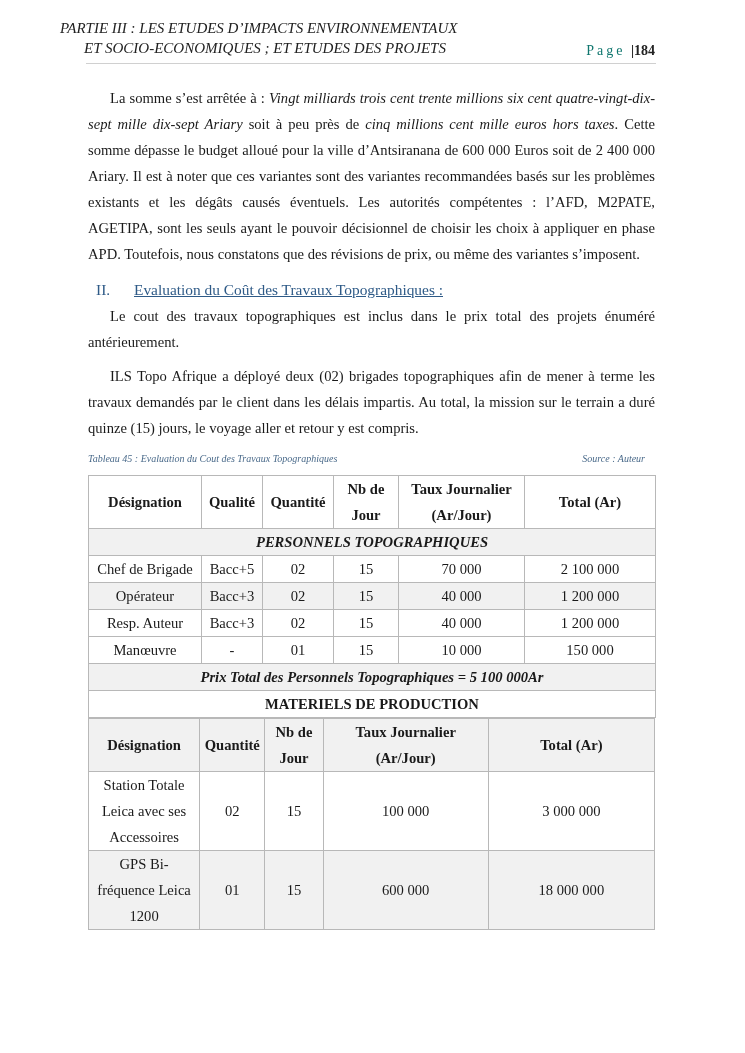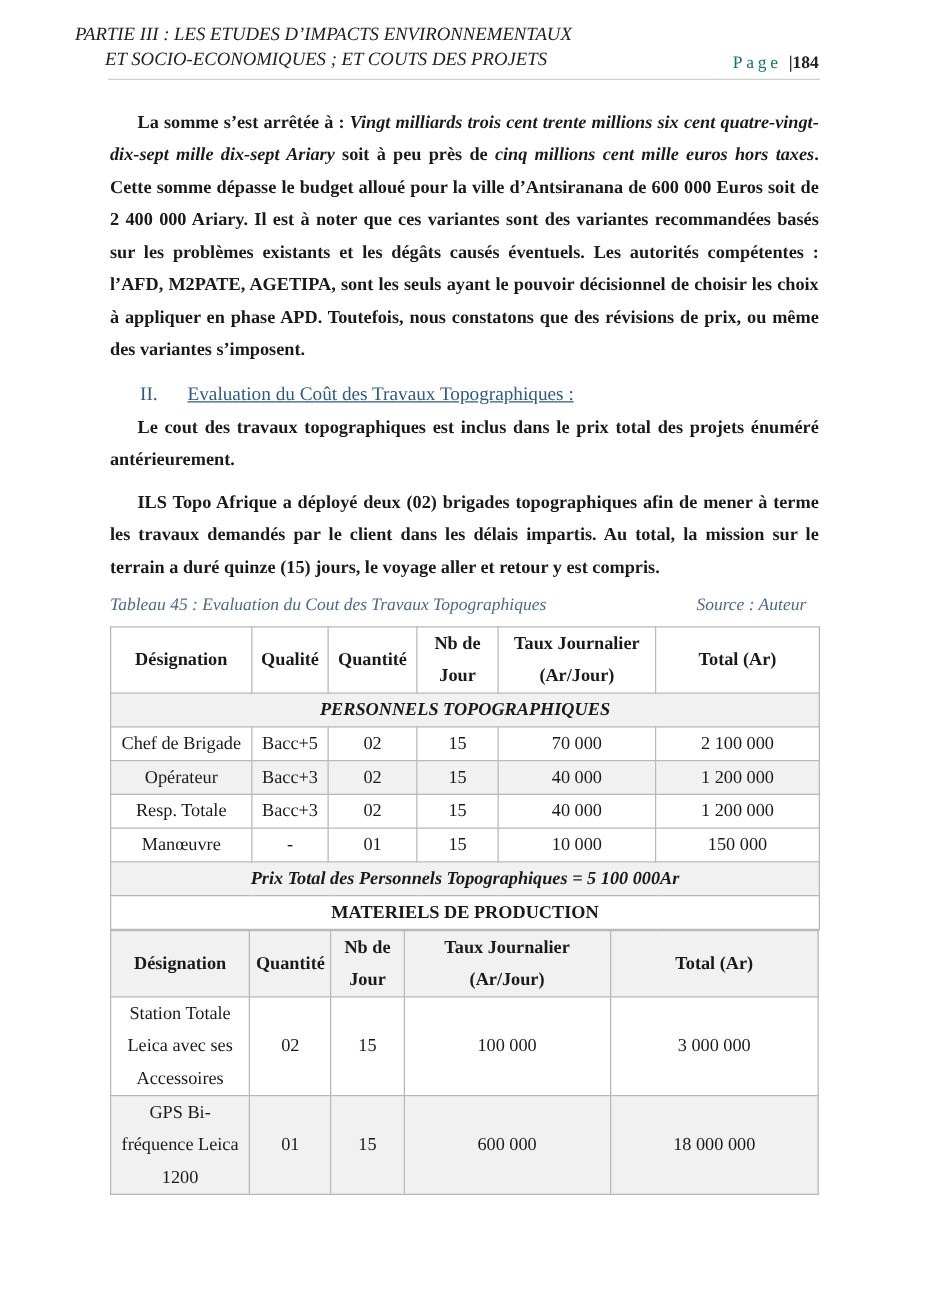--- a/index.html
+++ b/index.html
@@ -9,49 +9,49 @@
   .header-title { position: absolute; left: 60px; top: 18px; font-style: italic;
                   font-size: 15px; line-height: 20px; color: #222; }
   .header-title .l2 { display: block; padding-left: 24px; }
   .page-no { position: absolute; right: 90px; top: 43px; font-size: 14px; color: #222; }
   .page-no .lbl { letter-spacing: 3px; color: #0f766e; }
   .page-no .sep { font-weight: bold; margin-left: 2px; }
   .page-no .num { font-weight: bold; }
   .header-rule { position: absolute; left: 86px; top: 63px; width: 570px; height: 1px; background: #d0d0d0; }
 
   .content { position: absolute; left: 88px; top: 85px; width: 567px; font-size: 14.6px; }
-  p { margin: 0; text-align: justify; line-height: 26px; text-indent: 22px; font-weight: bold; }
+  p { margin: 0; text-align: justify; line-height: 26px; text-indent: 22px; }
   p.gap { margin-top: 8px; }
   .section-heading { margin-top: 10px; height: 26px; line-height: 26px; color: #2e5a87;
                      font-size: 15.4px; }
-  .section-heading .num { display: inline-block; width: 38px; padding-left: 8px; margin-left: 16px; }
+  .section-heading .num { display: inline-block; width: 38px; padding-left: 8px; }
   .section-heading .txt { text-decoration: underline; text-decoration-color: #2e5a87; }
 
   .caption { margin-top: 8px; height: 20px; line-height: 20px; font-style: italic;
-             font-size: 14px; color: #4a6a8a; position: relative; }
+             font-size: 10px; color: #4a6a8a; position: relative; }
   .caption .src { position: absolute; right: 10px; top: 0; }
 
   table { border-collapse: collapse; width: 567px; table-layout: fixed; }
   td, th { border: 1px solid #b8b8b8; text-align: center; font-size: 14.6px;
            line-height: 26px; padding: 0 2px; font-weight: normal; }
   th { font-weight: bold; }
   .t1 { margin-top: 6px; }
   .shade td, .shade th { background: #f1f1f1; }
   .sect-row td { font-weight: bold; }
   .ital { font-style: italic; }
   .t2 { border-top: none; }
   .t2 tr:first-child td { border-top: none; }
 </style>
 </head>
 <body>
 
 <div class="header">
   <div class="header-title">
     <span>PARTIE III : LES ETUDES D’IMPACTS ENVIRONNEMENTAUX</span>
-    <span class="l2">ET SOCIO-ECONOMIQUES ; ET COUTS DES PROJETS</span>
+    <span class="l2">ET SOCIO-ECONOMIQUES ; ET ETUDES DES PROJETS</span>
   </div>
   <div class="page-no">
     <span class="lbl">Page</span>
     <span class="sep">|</span><span class="num">184</span>
   </div>
   <div class="header-rule"></div>
 </div>
 
 <div class="content">
   <p><span>La somme s’est arrêtée à : </span><i>Vingt milliards trois cent trente millions six cent quatre-vingt-dix-sept mille dix-sept Ariary</i><span> soit à peu près de </span><i>cinq millions cent mille euros hors taxes</i><span>. Cette somme dépasse le budget alloué pour la ville d’Antsiranana de 600 000 Euros soit de 2 400 000 Ariary. Il est à noter que ces variantes sont des variantes recommandées basés sur les problèmes existants et les dégâts causés éventuels.  Les autorités compétentes : l’AFD, M2PATE, AGETIPA, sont les seuls ayant le pouvoir décisionnel de choisir les choix à appliquer en phase APD. Toutefois, nous constatons que des révisions de prix, ou même des variantes s’imposent.</span></p>
@@ -99,21 +99,21 @@
     </tr>
     <tr class="shade">
       <td>Opérateur</td>
       <td>Bacc+3</td>
       <td>02</td>
       <td>15</td>
       <td>40 000</td>
       <td>1 200 000</td>
     </tr>
     <tr>
-      <td>Resp. Totale</td>
+      <td>Resp. Auteur</td>
       <td>Bacc+3</td>
       <td>02</td>
       <td>15</td>
       <td>40 000</td>
       <td>1 200 000</td>
     </tr>
     <tr>
       <td>Manœuvre</td>
       <td>-</td>
       <td>01</td>

